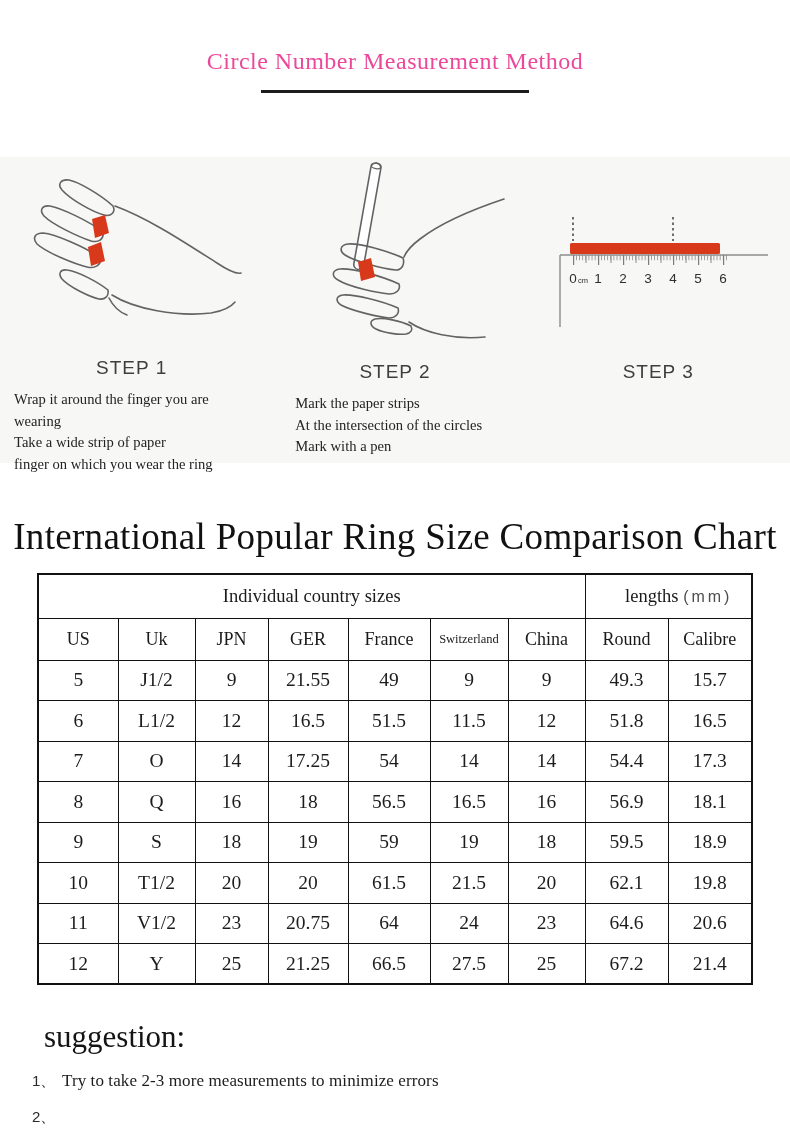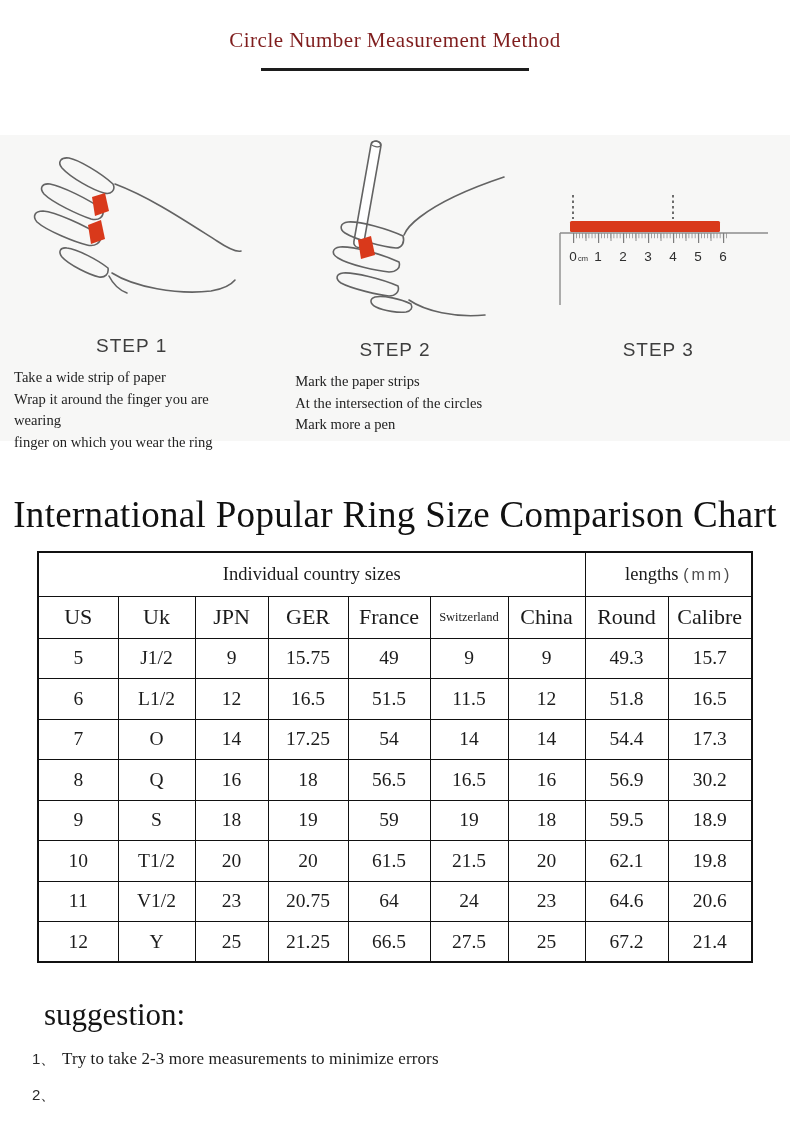--- a/index.html
+++ b/index.html
@@ -1,42 +1,42 @@
 <!DOCTYPE html>
 <html><head>
 <meta charset="utf-8">
 <style>
   * { margin:0; padding:0; box-sizing:border-box; }
   html,body { width:790px; background:#ffffff; }
   body { height:1139px; overflow:hidden; font-family:"Liberation Serif", serif; color:#1a1a1a; position:relative; }
 
   
   .title-wrap { padding-top:28px; text-align:center; }
-  .page-title { font-size:21px; font-weight:normal; letter-spacing:.5px; color:#7f1d1d; }
+  .page-title { font-size:24px; font-weight:normal; letter-spacing:.5px; color:#ec4899;margin-top:20px; }
   .title-underline { width:268px; height:3px; background:#1d1d1d; margin:15px auto 0; }
 
   
   .steps-band { margin-top:64px; height:306px; background:#f7f7f6; display:flex; }
   .step-col { width:263.3px; display:flex; flex-direction:column; }
   .illus { height:202px; display:flex; align-items:center; justify-content:center; }
   .step-label { text-align:center; font-family:"Liberation Sans", sans-serif; font-size:19px; color:#3e3e3e; letter-spacing:1px; margin-top:2px; }
   .step-lines { margin-top:10px; font-size:14.6px; line-height:21.5px; color:#232323; }
   .step-col:nth-child(1) .step-lines { padding-left:14px; padding-right:4px; }
   .step-col:nth-child(2) .step-lines { padding-left:32px; padding-right:2px; }
   .step-col:nth-child(3) .step-lines { padding-left:20px; padding-right:2px; }
 
   svg .ln { fill:none; stroke:#636363; stroke-width:1.6; stroke-linecap:round; stroke-linejoin:round; }
   svg .thin { fill:none; stroke:#8c8c8c; stroke-width:1.4; }
 
   
   .chart-heading { margin-top:52px; text-align:center; font-size:37px; font-weight:normal; color:#111; letter-spacing:.3px; }
   table.ring-table { border-collapse:collapse; margin:15px auto 0; border:2.5px solid #111; table-layout:fixed; }
   .ring-table th, .ring-table td { border:1.5px solid #111; text-align:center; font-weight:normal; overflow:hidden; white-space:nowrap; }
   .ring-table .gh th { height:44px; font-size:18.5px; }
-  .ring-table .ch th { height:42px; font-size:22px; }
+  .ring-table .ch th { height:42px; font-size:18px; }
   .ring-table tbody td { height:40.5px; font-size:19.5px; color:#1c1c1c; }
   .ring-table th.sw { font-size:12.5px; }
   .lengths-cell { text-align:left; padding-left:21px; }
   .unit-label { font-family:"Liberation Sans","DejaVu Sans",sans-serif; color:#4d4d4d; letter-spacing:3px; font-size:16px; }
 
   
   .sug-heading { margin:34px 0 0 44px; font-size:31px; font-weight:normal; color:#141414; }
   .sug-list { margin-top:16px; }
   .sug-item { display:flex; align-items:baseline; margin:0 0 17px 32px; font-size:17px; color:#1c1c1c; }
   .sug-num { width:30px; flex:none; font-size:15px; font-family:"Liberation Sans","DejaVu Sans",sans-serif; color:#2a2a2a; }
@@ -61,22 +61,22 @@
         <path class="ln" d="M94,75 C80,64 52,51 41,49 C33,48 30,53 35,59 C44,68 70,80 82,84 C90,86 95,82 94,75 Z"></path>
         <path class="ln" d="M92,101 C76,90 46,77 34,76 C26,76 23,81 28,87 C38,96 66,107 78,110 C86,112 92,108 92,101 Z"></path>
         <path class="ln" d="M99,133 C89,125 68,114 58,113 C51,112 49,117 53,122 C60,130 81,140 90,142 C96,143 100,139 99,133 Z"></path>
         <path class="ln" d="M100,141 C104,149 110,155 118,158"></path>
         <polygon points="83,62 96,58 100,76 86,81" fill="#d9391b"></polygon>
         <polygon points="79,90 92,85 96,104 82,109" fill="#d9391b"></polygon>
       </svg>
     </div>
     <div class="step-label">STEP 1</div>
     <div class="step-lines">
+      <div>Wrap it around the finger you are wearing</div>
       <div>Take a wide strip of paper</div>
-      <div>Wrap it around the finger you are wearing</div>
       <div>finger on which you wear the ring</div>
     </div>
   </div>
 
   <div class="step-col">
     <div class="illus">
       <svg width="245" height="198" viewBox="0 0 245 198">
         <g transform="rotate(10 104 8)">
           <rect x="99" y="4" width="10" height="108" rx="5" fill="#ffffff" stroke="#636363" stroke-width="1.6"></rect>
           <ellipse cx="104" cy="7" rx="5" ry="2.6" fill="none" stroke="#636363" stroke-width="1.2"></ellipse>
@@ -87,21 +87,21 @@
         <path class="ln" d="M126,149 C110,142 82,135 71,136 C64,137 63,142 69,146 C80,152 107,158 117,159 C123,159 128,155 126,149 Z"></path>
         <path class="ln" d="M139,167 C129,162 111,158 103,160 C97,162 98,167 104,170 C112,174 127,176 134,175 C139,174 141,171 139,167 Z"></path>
         <path class="ln" d="M137,163 C153,174 183,181 213,178"></path>
         <polygon points="86,103 99,99 103,118 89,122" fill="#d9391b"></polygon>
       </svg>
     </div>
     <div class="step-label">STEP 2</div>
     <div class="step-lines">
       <div>Mark the paper strips</div>
       <div>At the intersection of the circles</div>
-      <div>Mark more a pen</div>
+      <div>Mark with a pen</div>
     </div>
   </div>
 
   <div class="step-col">
     <div class="illus">
       <svg width="245" height="198" viewBox="0 0 245 198">
         <line x1="37" y1="58" x2="37" y2="82" stroke="#4a4a4a" stroke-width="1.6" stroke-dasharray="2.5,3"></line>
         <line x1="137" y1="58" x2="137" y2="82" stroke="#4a4a4a" stroke-width="1.6" stroke-dasharray="2.5,3"></line>
         <rect x="34" y="84" width="150" height="11" rx="1.5" fill="#d9391b"></rect>
         <line class="thin" x1="24" y1="96" x2="232" y2="96"></line>
@@ -154,21 +154,21 @@
       <th>China</th>
       <th>Round</th>
       <th>Calibre</th>
     </tr>
   </thead>
   <tbody>
     <tr>
       <td>5</td>
         <td>J1/2</td>
         <td>9</td>
-        <td>15.75</td>
+        <td>21.55</td>
         <td>49</td>
         <td>9</td>
         <td>9</td>
         <td>49.3</td>
         <td>15.7</td>
     </tr>
     <tr>
       <td>6</td>
         <td>L1/2</td>
         <td>12</td>
@@ -192,21 +192,21 @@
     </tr>
     <tr>
       <td>8</td>
         <td>Q</td>
         <td>16</td>
         <td>18</td>
         <td>56.5</td>
         <td>16.5</td>
         <td>16</td>
         <td>56.9</td>
-        <td>30.2</td>
+        <td>18.1</td>
     </tr>
     <tr>
       <td>9</td>
         <td>S</td>
         <td>18</td>
         <td>19</td>
         <td>59</td>
         <td>19</td>
         <td>18</td>
         <td>59.5</td>

